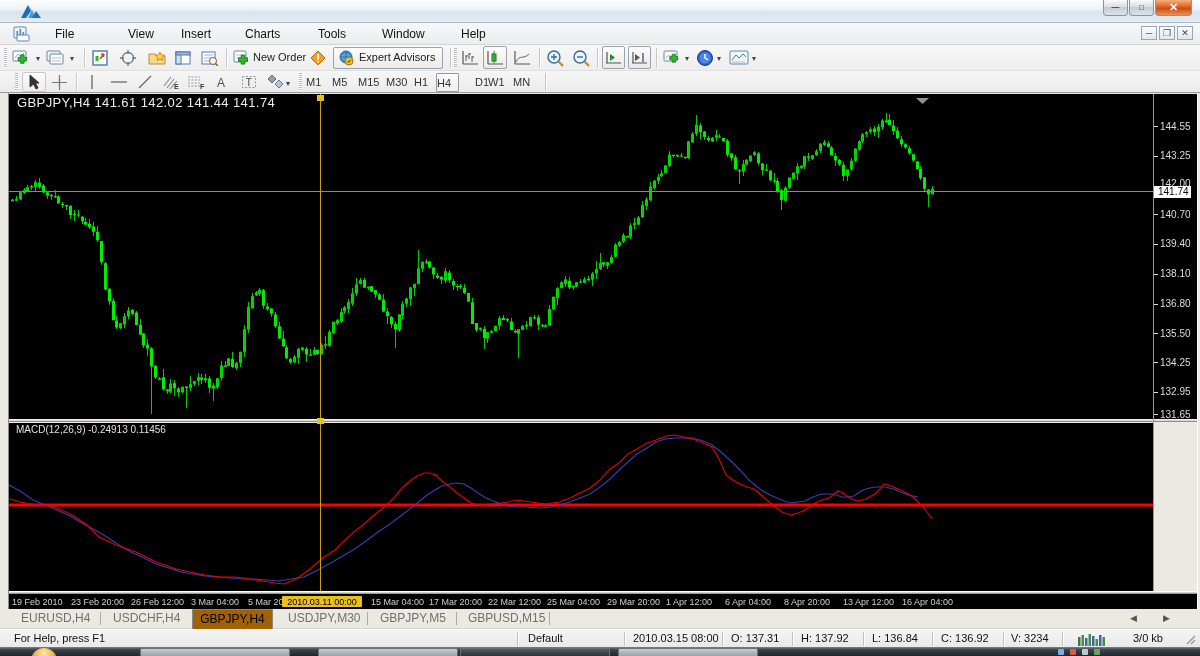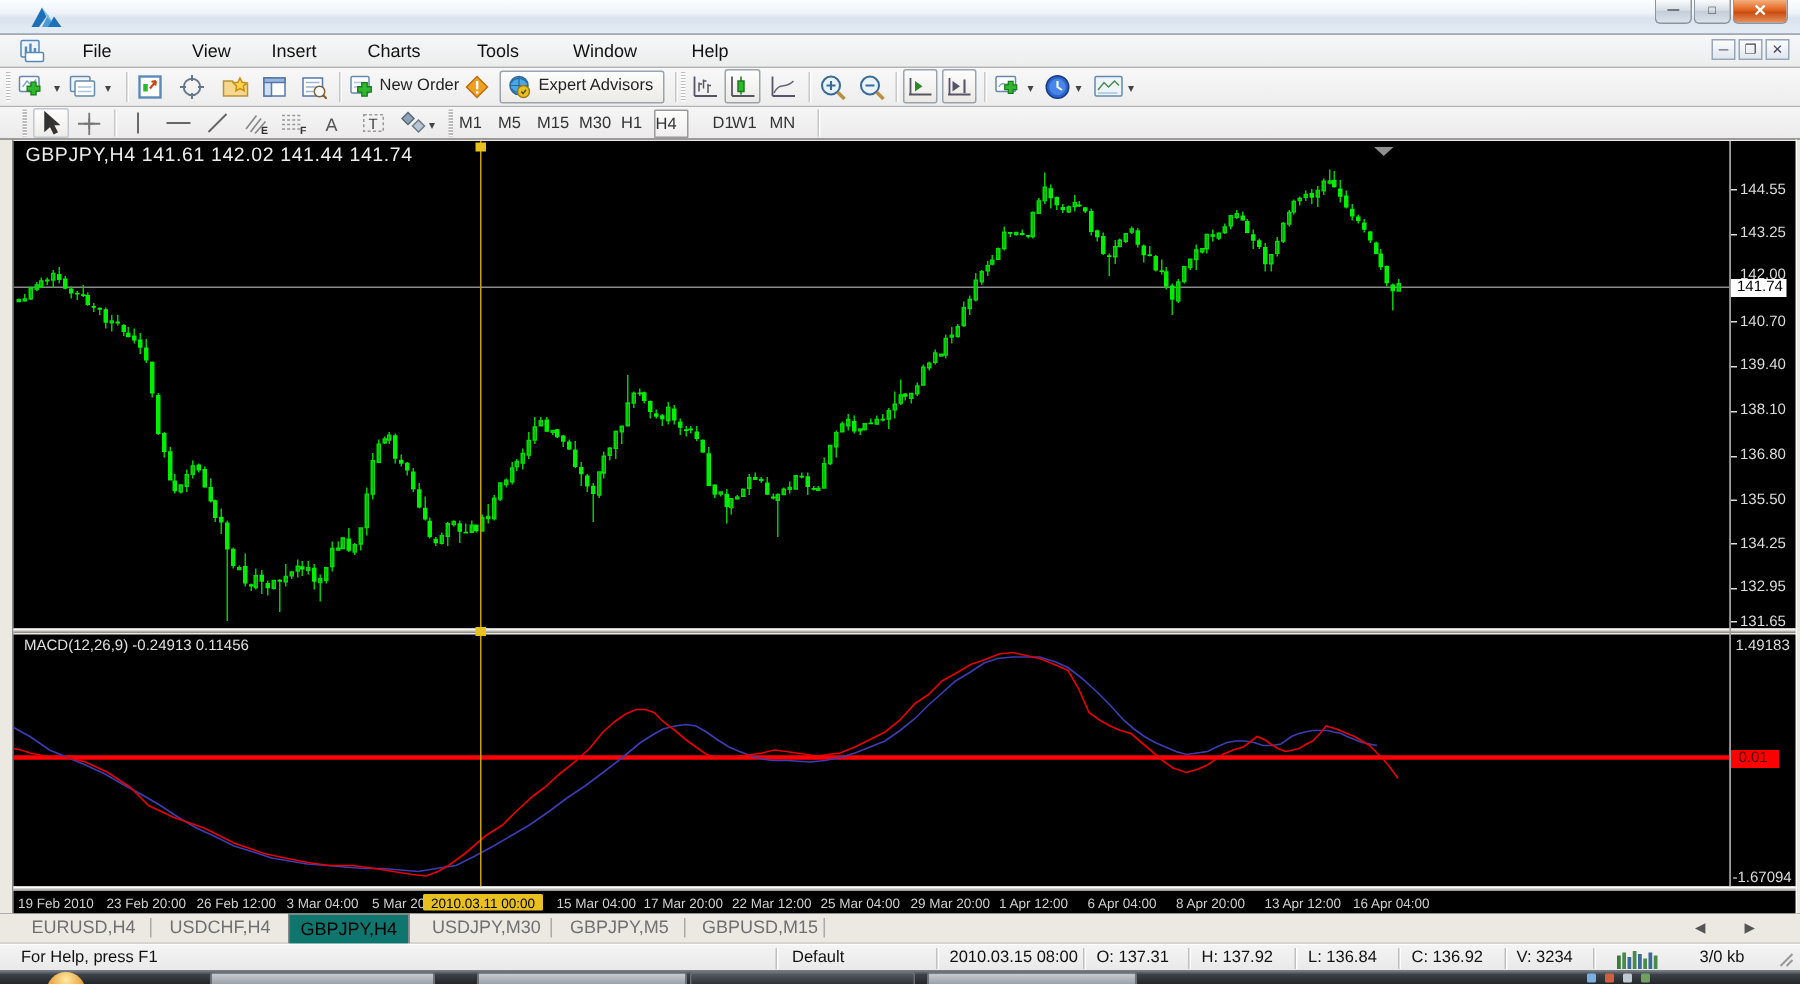--- a/index.html
+++ b/index.html
@@ -35,21 +35,21 @@
 #divider2{left:9px;top:498px;width:1188px;height:3px;background:#d6d3cd;border-top:1px solid #fff;border-bottom:1px solid #999}
 #timeaxis{left:9px;top:501px;width:1188px;height:15px;background:#000}
 .vsep{left:1153px;top:1px;width:1px;height:497px;background:#9a9a9a}
 .paneborder{left:8px;top:0px;width:1190px;height:516px;border-left:1px solid #8a8a8a;border-right:1px solid #fff}
 .scl{position:absolute;font-size:10px;color:#dcdcdc;white-space:nowrap}
 .tick{position:absolute;width:4px;height:1px;background:#dcdcdc}
 .tlab{position:absolute;top:3px;font-size:9px;color:#cfcfcf;white-space:nowrap}
 
 #tabs{left:0;top:609px;width:1200px;height:20px;background:#ece9e2;border-bottom:1px solid #d8d5ce}
 .tab{position:absolute;top:0;height:33px;font-size:12px;color:#707070;line-height:19px}
-.tab.on{background:#0f766e;border:1px solid #888;border-bottom:none;color:#000;text-align:center}
+.tab.on{background:#a16207;border:1px solid #888;border-bottom:none;color:#000;text-align:center}
 .tabsep{position:absolute;top:3px;width:1px;height:13px;background:#aaa}
 
 #status{left:0;top:629px;width:1200px;height:18px;background:linear-gradient(180deg,#f4f4f4,#e9e9e9);border-top:1px solid #fff;font-size:11px;color:#111}
 #status .cell{position:absolute;top:2px;white-space:nowrap}
 #status .div{position:absolute;top:2px;width:1px;height:14px;background:#c0c0c0;box-shadow:1px 0 0 #fff}
 
 #taskbar{left:0;top:647px;width:1200px;height:9px;background:linear-gradient(180deg,#7b838c,#3c4248 30%,#23272b)}
 .tkb{position:absolute;top:1px;height:8px;border-radius:2px 2px 0 0;background:linear-gradient(180deg,#c8cdd2,#9aa1a8);border:1px solid #6a7076;border-bottom:none}
 .tkb.dark{background:linear-gradient(180deg,#565d64,#2e3337)}
 </style></head><body>
@@ -309,25 +309,20 @@
   <div class="abs" id="macdpane">
     <svg width="1144" height="168" viewBox="9 424 1144 168" style="position:absolute;left:0;top:0">
       <line x1="9" y1="506" x2="1153" y2="506" stroke="#f00" stroke-width="3"></line>
       <polyline points="9,486 20,492 33,501 45,506 57,511 70,517 82,524 95,531 107,538 119,546 131,553 144,559 156,565 169,569 181,573 193,575 205,577 218,578 230,579 243,580 255,580 267,581 279,582 291,580 304,578 316,572 329,565 341,558 353,551 366,542 378,533 390,525 402,516 415,506 427,496 435,491 442,487 450,485 457,484 464,485 471,489 478,494 486,499 493,502 501,505 508,507 515,508 525,508 540,509 550,508 560,506 570,503 580,499 590,495 600,488 610,480 619,471 628,463 637,455 647,449 656,443 665,440 675,439 684,439 693,439 703,442 712,446 721,453 731,462 740,471 749,481 756,487 763,492 770,496 777,499 784,502 791,504 798,503 805,502 811,499 818,496 824,495 830,495 836,496 842,498 848,498 854,497 861,492 866,490 870,489 875,488 880,488 885,488 889,489 894,490 898,492 903,494 908,496 913,497 918,498" fill="none" stroke="#3c3cb4" stroke-width="1.1"></polyline>
 <polyline points="9,500 14,501 20,503 30,505 45,506 57,509 72,516 87,526 99,538 116,546 136,553 156,563 176,570 190,573 205,576 220,578 235,578 250,580 262,582 275,584 284,585 292,582 299,578 310,570 324,558 335,551 343,543 355,532 363,526 373,517 383,509 393,500 402,489 410,482 417,477 424,474 430,474 436,476 442,482 450,488 457,494 464,499 471,504 478,506 486,506 493,505 501,504 508,503 516,501 524,502 531,503 538,504 545,505 552,504 560,503 570,499 580,494 590,489 600,481 610,470 619,464 628,455 637,450 647,444 656,441 666,437 675,436 684,438 693,440 703,444 712,448 719,460 726,476 733,481 740,485 747,488 754,490 761,496 768,502 775,508 782,513 791,516 798,514 805,511 815,504 822,501 829,499 838,492 843,494 847,497 852,500 857,502 862,501 866,500 871,497 875,495 880,490 884,485 891,487 898,490 903,492 908,495 913,498 917,502 922,507 927,513 932,520" fill="none" stroke="#e80000" stroke-width="1.1"></polyline>
 
       <line x1="320.5" y1="424" x2="320.5" y2="592" stroke="#c8a000" stroke-width="1"></line>
       <text x="16" y="434" font-size="10" fill="#e0e0e0" font-family="Liberation Sans">MACD(12,26,9) -0.24913 0.11456</text>
     </svg>
   </div>
-  <div class="abs" id="macdscale">
-      <div class="scl" style="left:3px;top:2px">1.49183</div>
-<div class="scl" style="left:1px;top:157px">-1.67094</div>
-<div class="abs" style="left:0px;top:77px;width:32px;height:12px;background:#f00;color:#400;font-size:10px;padding-left:5px;line-height:12px">0.01</div>
-    </div>
   <div class="abs" id="divider2"></div>
   <div class="abs" id="timeaxis">
       <div class="tlab" style="left:3px">19 Feb 2010</div>
 <div class="tlab" style="left:62px">23 Feb 20:00</div>
 <div class="tlab" style="left:122px">26 Feb 12:00</div>
 <div class="tlab" style="left:182px">3 Mar 04:00</div>
 <div class="tlab" style="left:239px">5 Mar 20:00</div>
 <div class="tlab" style="left:362px">15 Mar 04:00</div>
 <div class="tlab" style="left:420px">17 Mar 20:00</div>
 <div class="tlab" style="left:479px">22 Mar 12:00</div>

